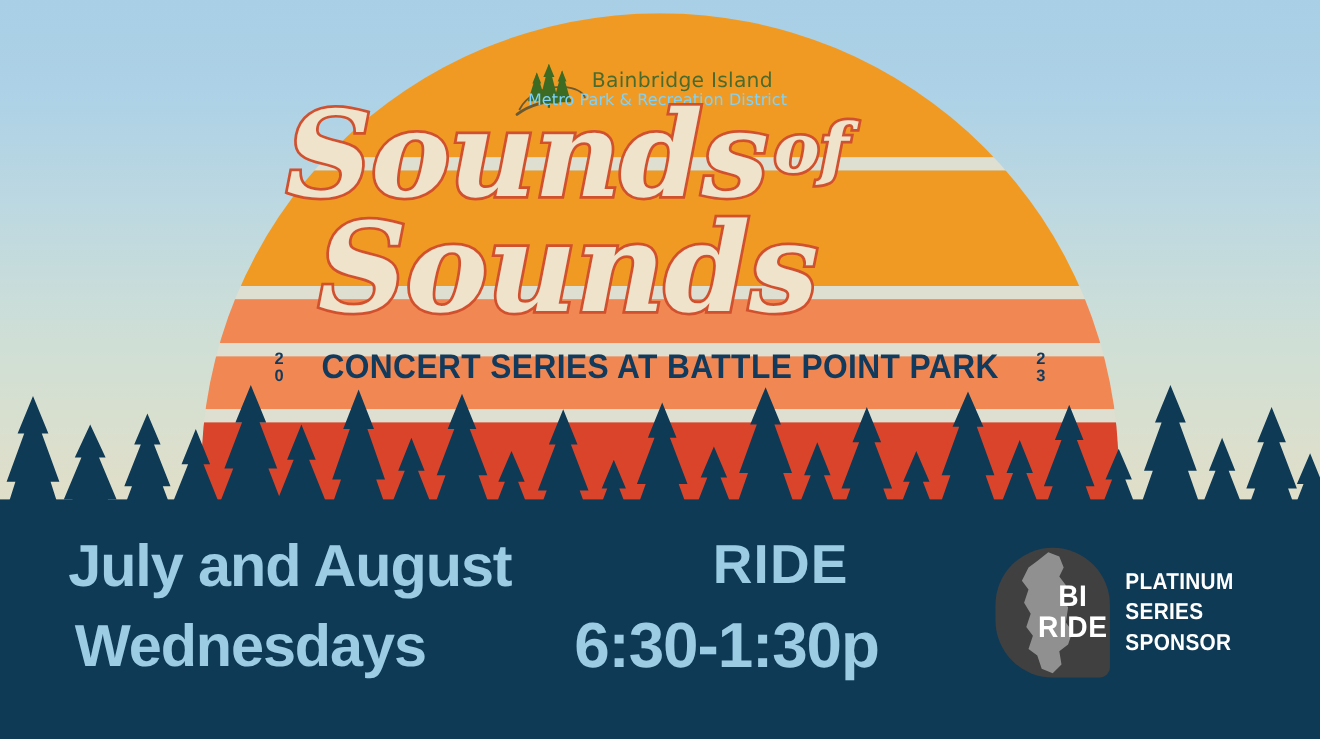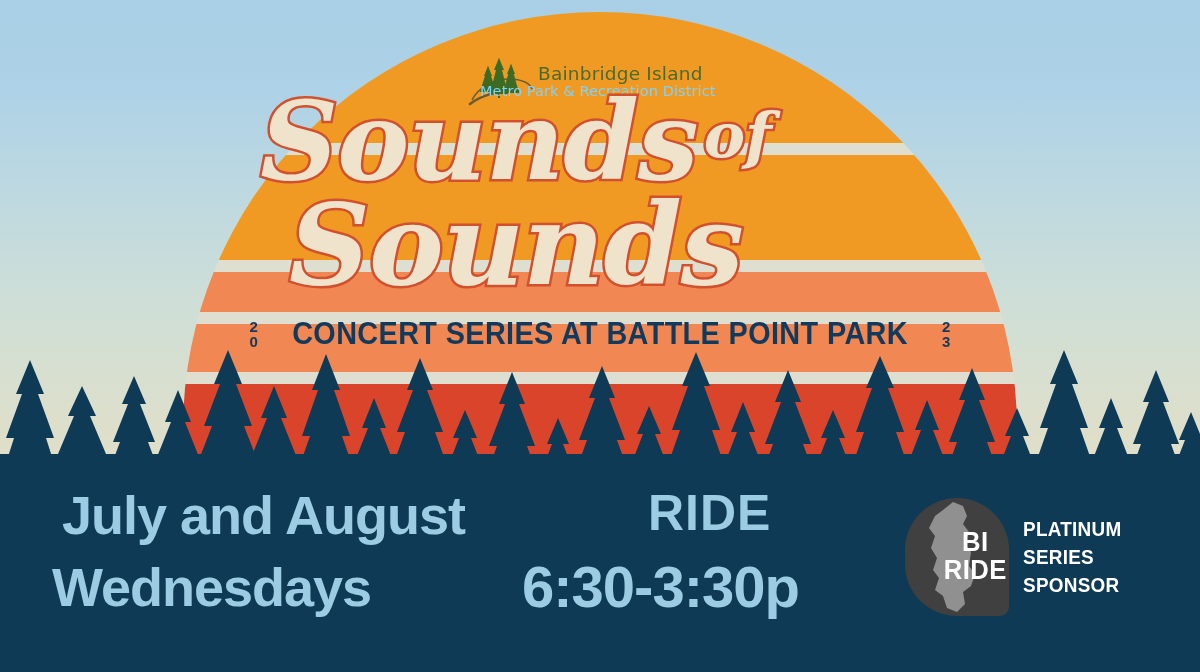--- a/index.html
+++ b/index.html
@@ -79,21 +79,21 @@
     transform:scaleX(.93);transform-origin:center;
   }
 
   
   .info{position:absolute;left:0;top:482px;width:1200px;height:160px;}
   .info-txt{
     position:absolute;font-family:Liberation Sans, sans-serif;font-weight:bold;
     color:#9CCBE4;white-space:nowrap;line-height:1;
   }
   .i-months   {left:62px; top:6px;  font-size:54px;letter-spacing:-1px;}
-  .i-days     {left:52px; top:78px; font-size:54px;letter-spacing:-1px;}
+  .i-days     {left:68px; top:78px; font-size:54px;letter-spacing:-1px;}
   .i-free     {left:648px;top:6px;  font-size:50px;letter-spacing:1px;}
   .i-time     {left:522px;top:76px; font-size:58px;letter-spacing:-1px;}
 
   
   .sponsor{position:absolute;left:905px;top:492px;width:250px;height:130px;display:flex;align-items:center;}
   .badge{
     position:relative;width:104px;height:118px;flex:0 0 auto;
     background:#404040;
     border-radius:56px 56px 10px 56px;
     overflow:hidden;display:flex;align-items:center;justify-content:flex-end;
@@ -198,21 +198,21 @@
     <div class="yr">
       <div>2</div>
       <div>3</div>
     </div>
   </div>
 
   <div class="info">
     <div class="info-txt i-months">July and August</div>
     <div class="info-txt i-days">Wednesdays</div>
     <div class="info-txt i-free">RIDE</div>
-    <div class="info-txt i-time">6:30-3:30p</div>
+    <div class="info-txt i-time">6:30-1:30p</div>
   </div>
 
   <div class="sponsor">
     <div class="badge">
       <svg class="badge-island" viewBox="0 0 76 116">
         <path d="M34 2 L44 6 L48 16 L44 24 L50 32 L46 44 L52 52 L50 66 L56 74 L52 86 L44 92 L46 104 L38 112 L28 108 L24 96 L16 90 L20 78 L14 70 L18 58 L12 48 L16 36 L10 28 L16 16 L24 10 Z" fill="#FFFFFF"></path>
       </svg>
       <div class="badge-text">
         <div>BI</div>
         <div>RIDE</div>

